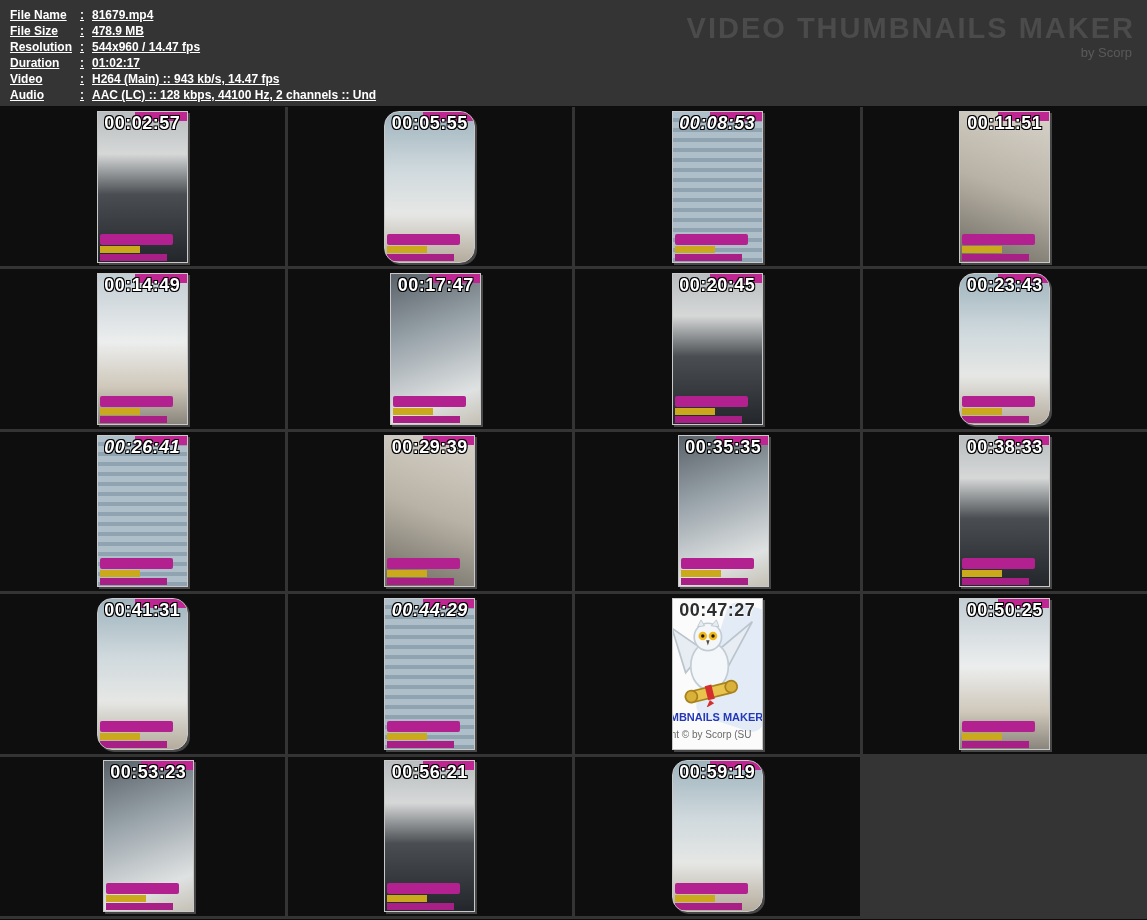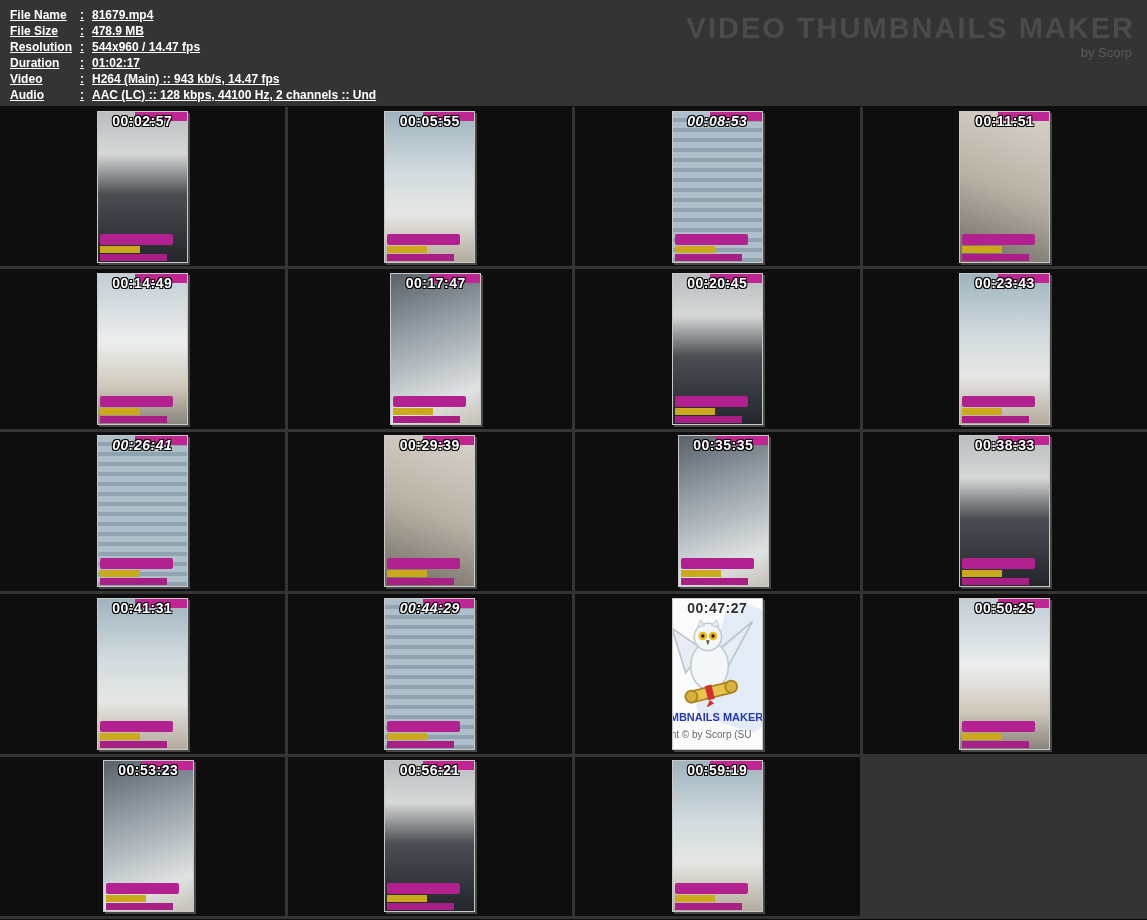--- a/index.html
+++ b/index.html
@@ -21,30 +21,30 @@
   .grid{position:absolute;top:107px;left:0;right:0;bottom:1px;display:grid;
         grid-template-columns:repeat(4,1fr);grid-template-rows:repeat(5,1fr);
         gap:3px;background:#343434;border-bottom:3px solid #343434;}
   .cell{background:#0e0e0e;display:flex;align-items:center;justify-content:center;}
 
   .thumb{position:relative;width:89px;height:150px;border:1px solid #c9c9c9;
          box-shadow:2px 2px 0 #474747;overflow:hidden;background:#777;}
 
   
   .scene-0{background:linear-gradient(180deg,#b9bdbf 0%,#d6d8d8 28%,#4a4e52 55%,#23262a 100%);}
-  .scene-1{background:linear-gradient(180deg,#9fb3bd 0%,#cfd9dd 38%,#e6e7e5 68%,#b4ab9c 100%);}
+  .scene-1{background:linear-gradient(180deg,#9fb3bd 0%,#cfd9dd 38%,#e6e7e5 68%,#b4ab9c 100%);border-radius:15px;}
   .scene-2{background:repeating-linear-gradient(180deg,#aebfca 0 6px,#8fa3b0 6px 10px),
                       linear-gradient(180deg,transparent 55%,#eceeee 56%,#cfc8bb 100%);
            background-blend-mode:normal;font-style:italic;}
   .scene-3{background:linear-gradient(200deg,#d8d3c9 0%,#b8b2a6 50%,#6e6a61 100%);}
   .scene-4{background:linear-gradient(180deg,#c2cdd4 0%,#eceeee 45%,#cfc8bb 75%,#8a857c 100%);}
   .scene-5{background:linear-gradient(160deg,#5a6269 0%,#9aa4ab 40%,#dfe2e2 80%,#c4c0b4 100%);margin-left:12px;}
 
   .ts{position:absolute;top:1px;left:0;right:0;text-align:center;color:#fff;
-      font-size:14px;font-weight:bold;letter-spacing:.5px;z-index:3;
+      font-size:18px;font-weight:bold;letter-spacing:.5px;z-index:3;
       text-shadow:-1px -1px 0 #000,1px -1px 0 #000,-1px 1px 0 #000,1px 1px 0 #000;}
 
   
   .wm{position:absolute;z-index:2;display:block;}
   .wm-top{top:0;right:0;width:58%;height:9px;background:#bf2692;}
   .wm-b1{bottom:17px;left:2px;right:14px;height:11px;background:#b32090;border-radius:2px;}
   .wm-b2{bottom:9px;left:2px;width:45%;height:7px;background:#caa91c;}
   .wm-b3{bottom:1px;left:2px;right:20px;height:7px;background:#a81f86;}
 
   

